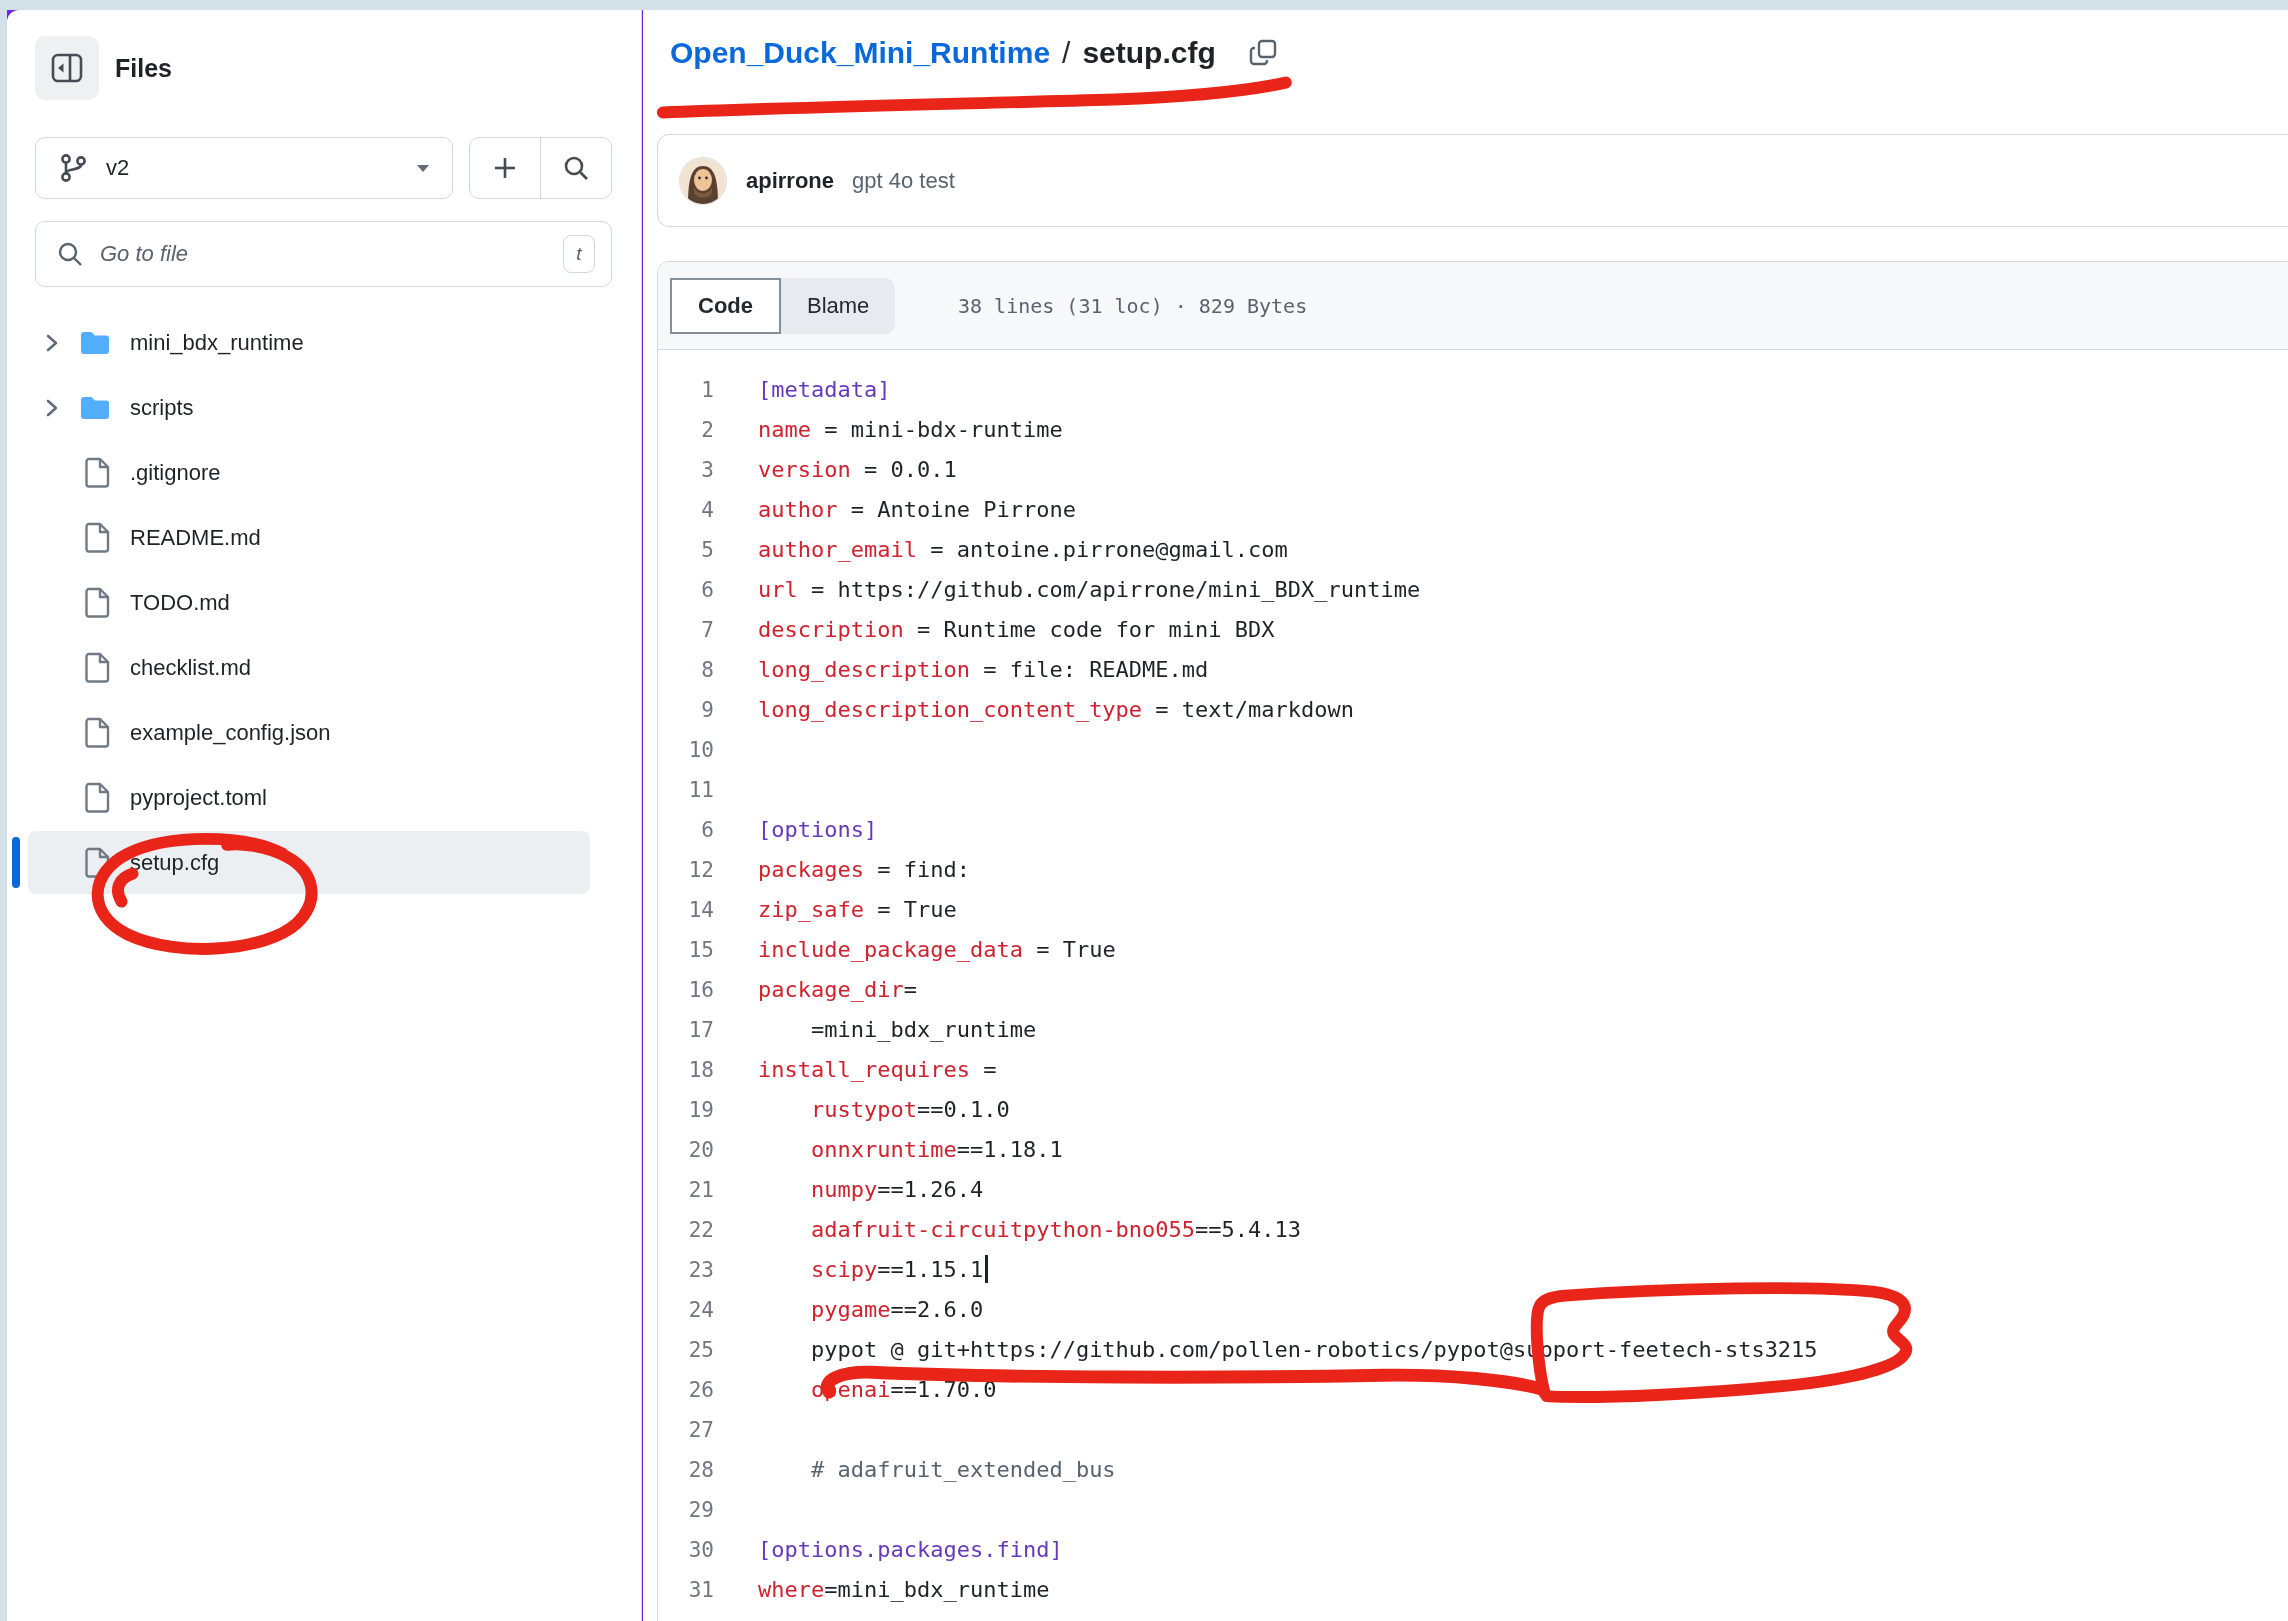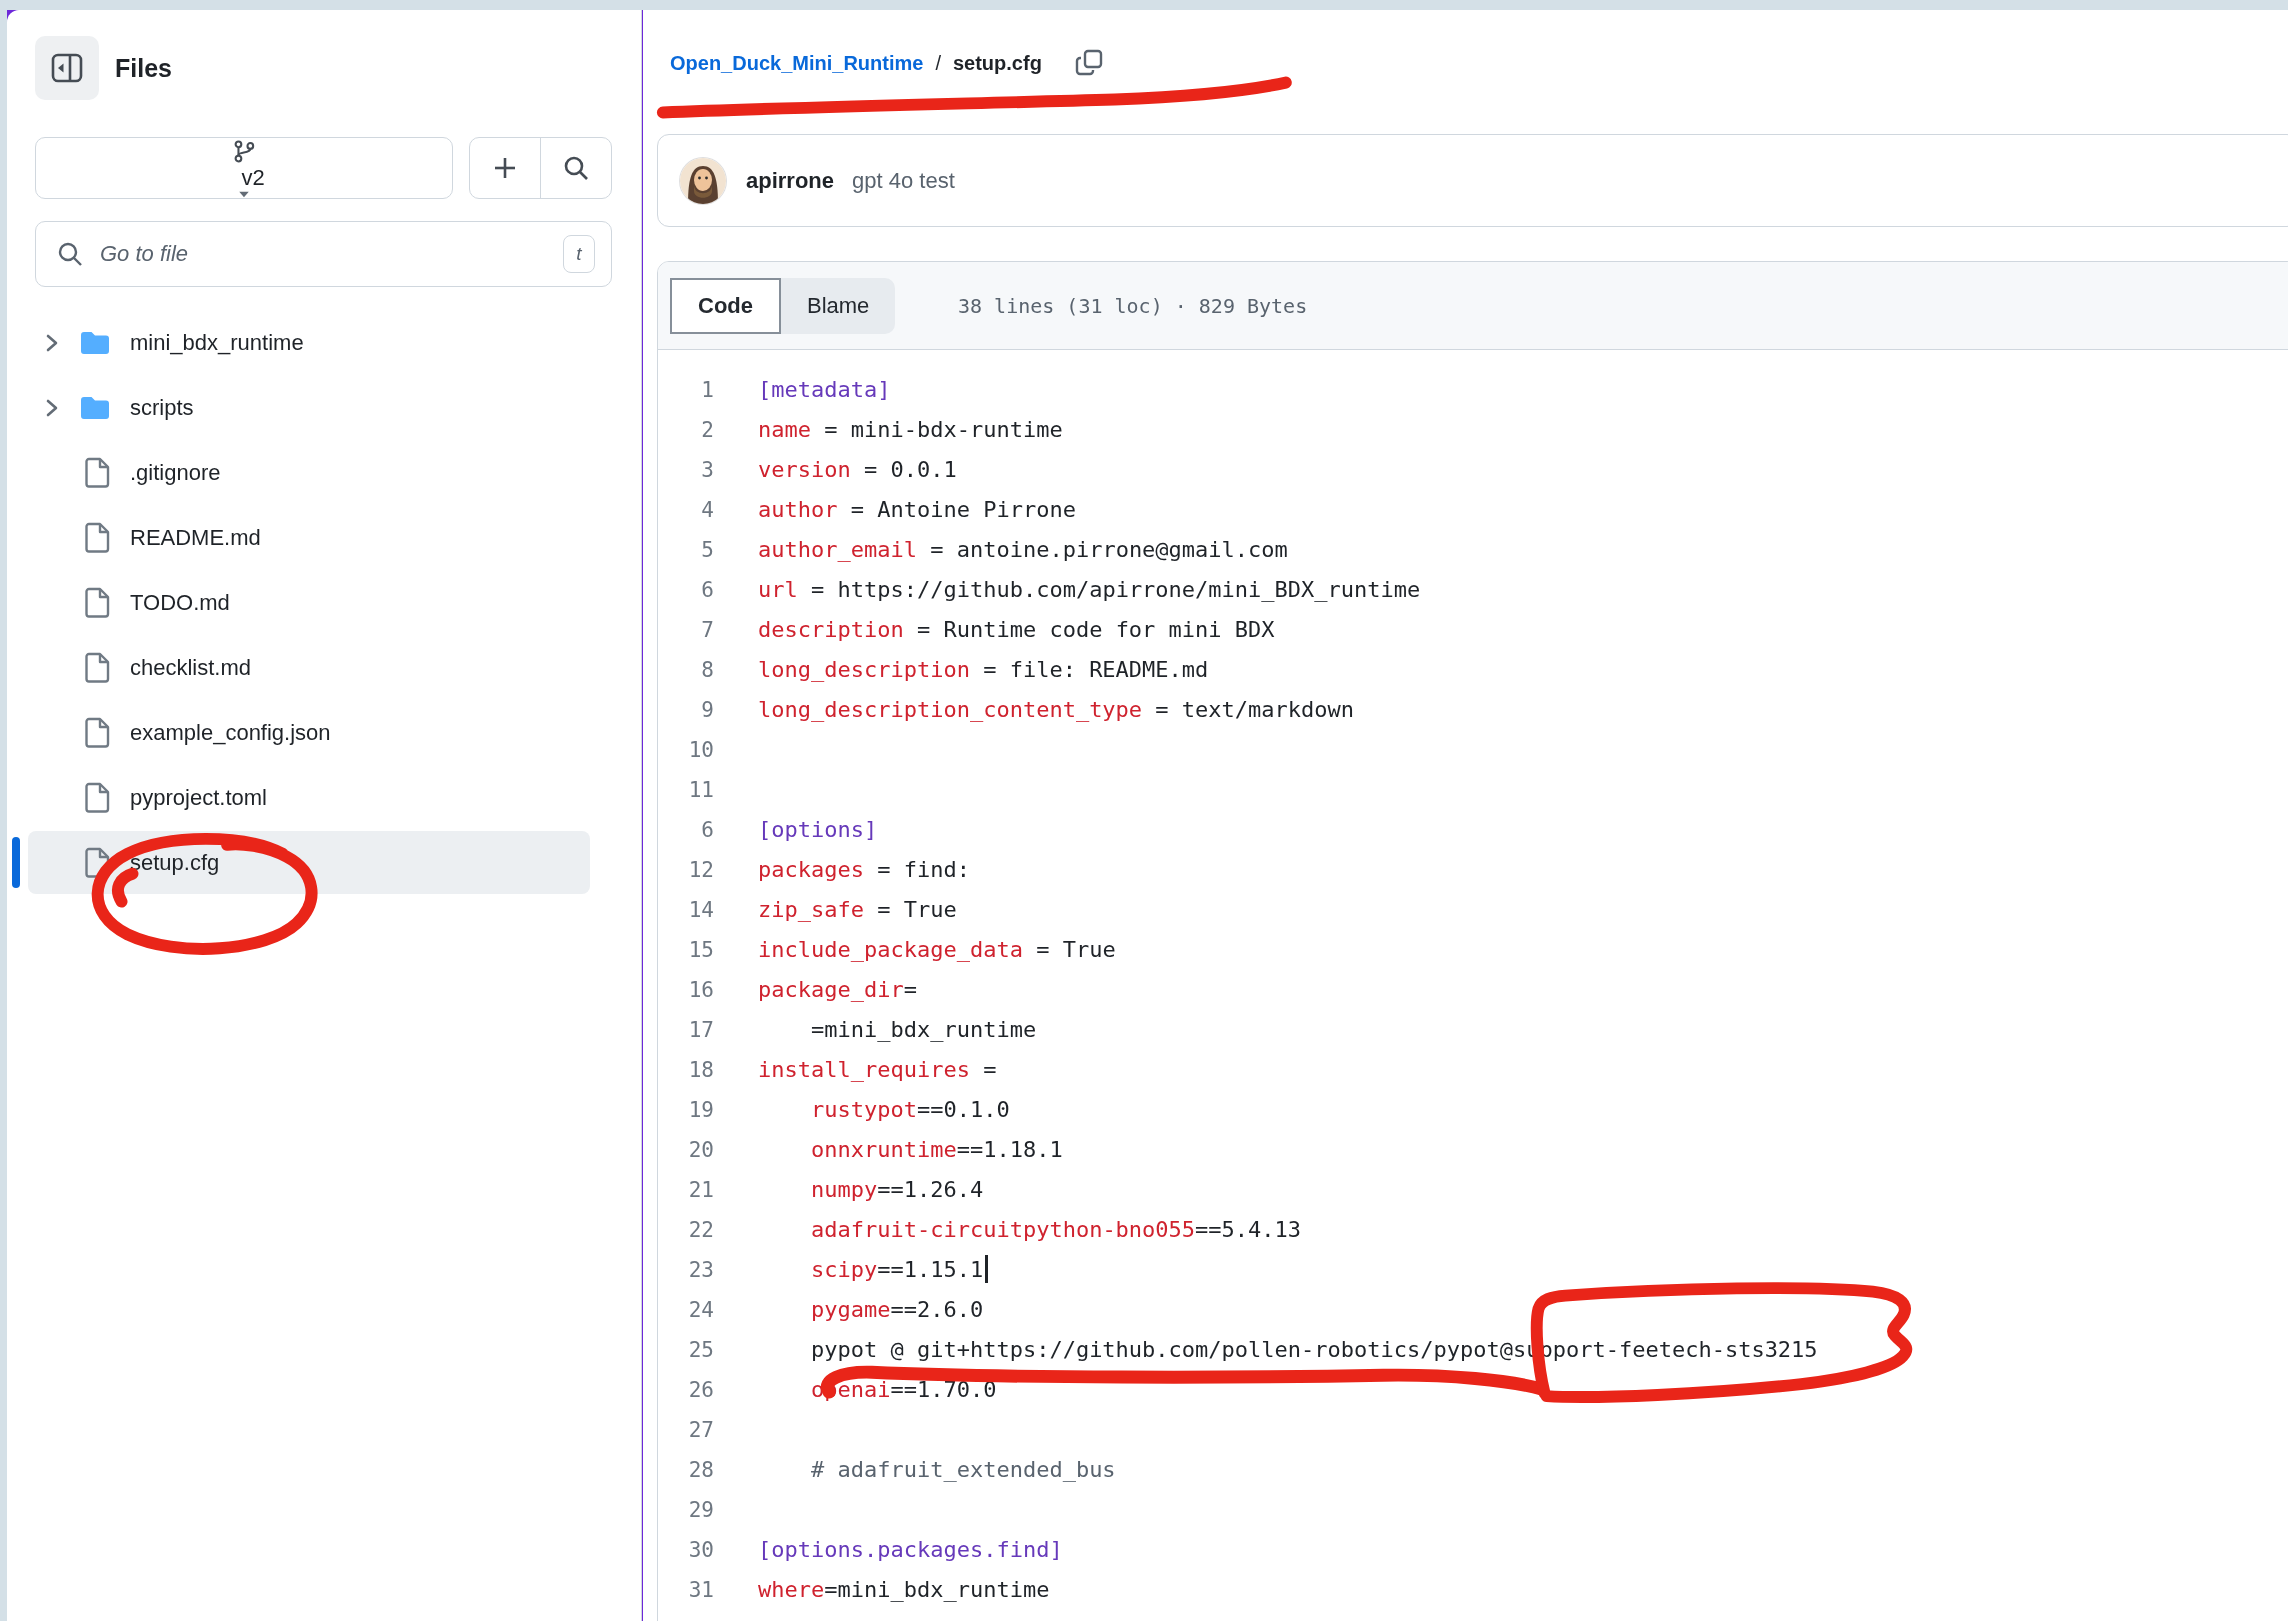--- a/index.html
+++ b/index.html
@@ -13,21 +13,21 @@
   
   .sidebar { position:absolute; left:7px; top:10px; width:635px; height:1612px;
     background:#fff; border-right:1px solid #d0d7de; border-top-left-radius:12px; }
   .files-header { position:absolute; left:28px; top:26px; height:64px; display:flex; align-items:center; }
   .collapse-btn { width:64px; height:64px; border:none; background:#eef0f2; border-radius:10px;
     display:flex; align-items:center; justify-content:center; cursor:pointer; }
   .files-title { font-size:25px; font-weight:700; margin-left:16px; color:#1f2328; }
 
   .branch-btn { position:absolute; left:28px; top:127px; width:418px; height:62px;
     background:#fff; border:1px solid #d0d7de; border-radius:10px; display:flex; align-items:center;
-    padding:0 22px; cursor:pointer; font-size:22px; color:#1f2328;flex-direction:column; }
+    padding:0 22px; cursor:pointer; font-size:22px; color:#1f2328; }
   .branch-btn .label { margin-left:18px; flex:1; text-align:left; }
   .btn-group { position:absolute; left:462px; top:127px; width:143px; height:62px;
     border:1px solid #d0d7de; border-radius:10px; display:flex; background:#fff; }
   .btn-group button { flex:1; border:none; background:transparent; display:flex; align-items:center;
     justify-content:center; cursor:pointer; }
   .btn-group button + button { border-left:1px solid #d0d7de; }
 
   .goto-input { position:absolute; left:28px; top:211px; width:577px; height:66px;
     border:1px solid #d0d7de; border-radius:10px; background:#fff; display:flex; align-items:center;
     padding:0 16px 0 20px; cursor:text;font-style:italic; }
@@ -44,22 +44,22 @@
   .tree-row .lbl { position:absolute; left:123px; font-size:22px; color:#1f2328; white-space:nowrap; }
   .tree-row.selected::before { content:""; position:absolute; left:21px; right:51px; top:1px; bottom:1px;
     background:#eceff2; border-radius:8px; }
   .tree-row.selected::after { content:""; position:absolute; left:5px; top:7px; bottom:7px; width:8px;
     background:#0969da; border-radius:4px; }
   .tree-row > * { position:relative; z-index:1; }
 
   
   .main { position:absolute; left:643px; top:10px; width:1646px; height:1612px; background:#fff; }
 
-  .breadcrumb { position:absolute; left:27px; top:30px; height:46px; display:flex; align-items:center;
-    font-size:20px; white-space:nowrap;text-align:right; }
+  .breadcrumb { position:absolute; left:27px; top:20px; height:46px; display:flex; align-items:center;
+    font-size:30px; white-space:nowrap;text-align:right; }
   .breadcrumb a { color:#0969da; font-weight:600; text-decoration:none; cursor:pointer; }
   .breadcrumb .sep { color:#24292f; font-weight:400; margin:0 12px; }
   .breadcrumb .file { color:#1f2328; font-weight:700; }
   .copy-btn { margin-left:26px; width:42px; height:42px; border:none; background:transparent;
     display:flex; align-items:center; justify-content:center; cursor:pointer; }
 
   .commit-card { position:absolute; left:14px; top:124px; width:1642px; height:93px;
     border:1px solid #d0d7de; border-radius:12px; background:#fff; display:flex; align-items:center;
     padding:0 22px; }
   .avatar { width:46px; height:46px; border-radius:50%; overflow:hidden; flex:0 0 auto;

